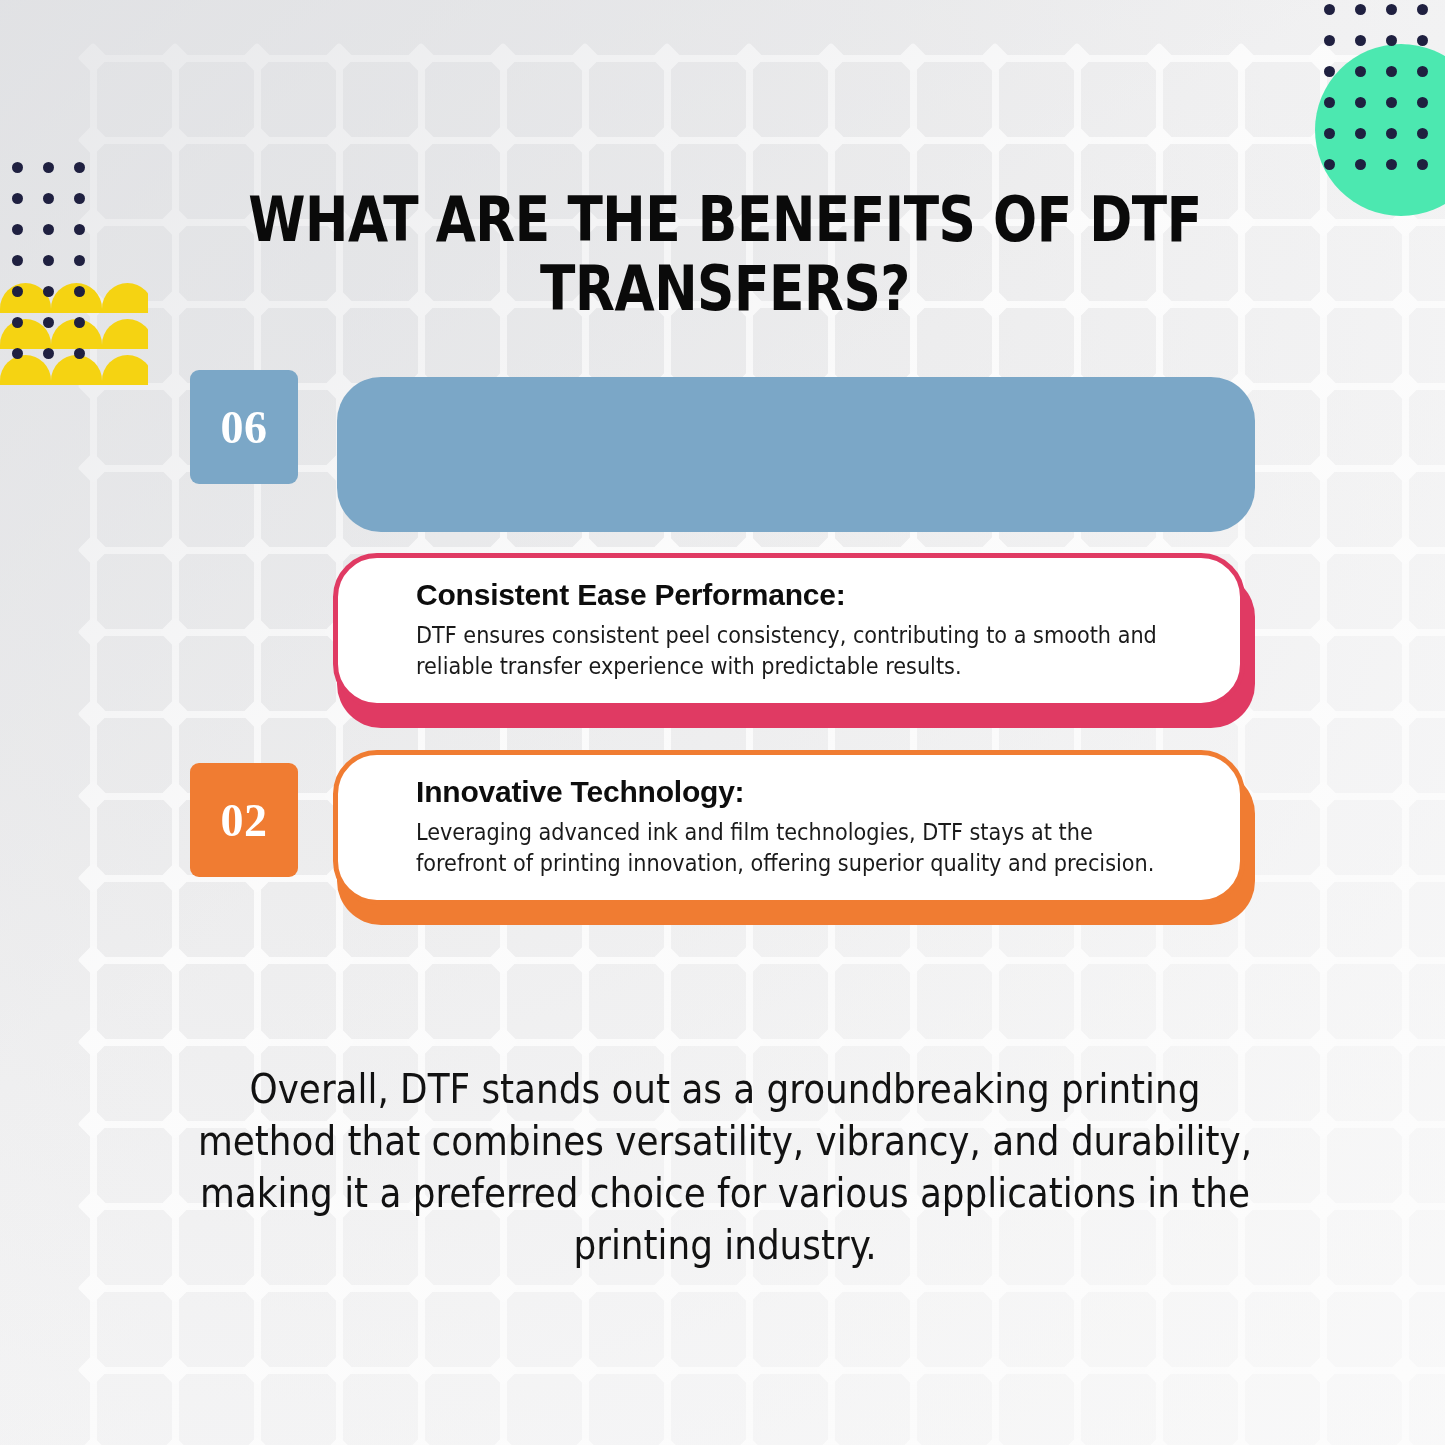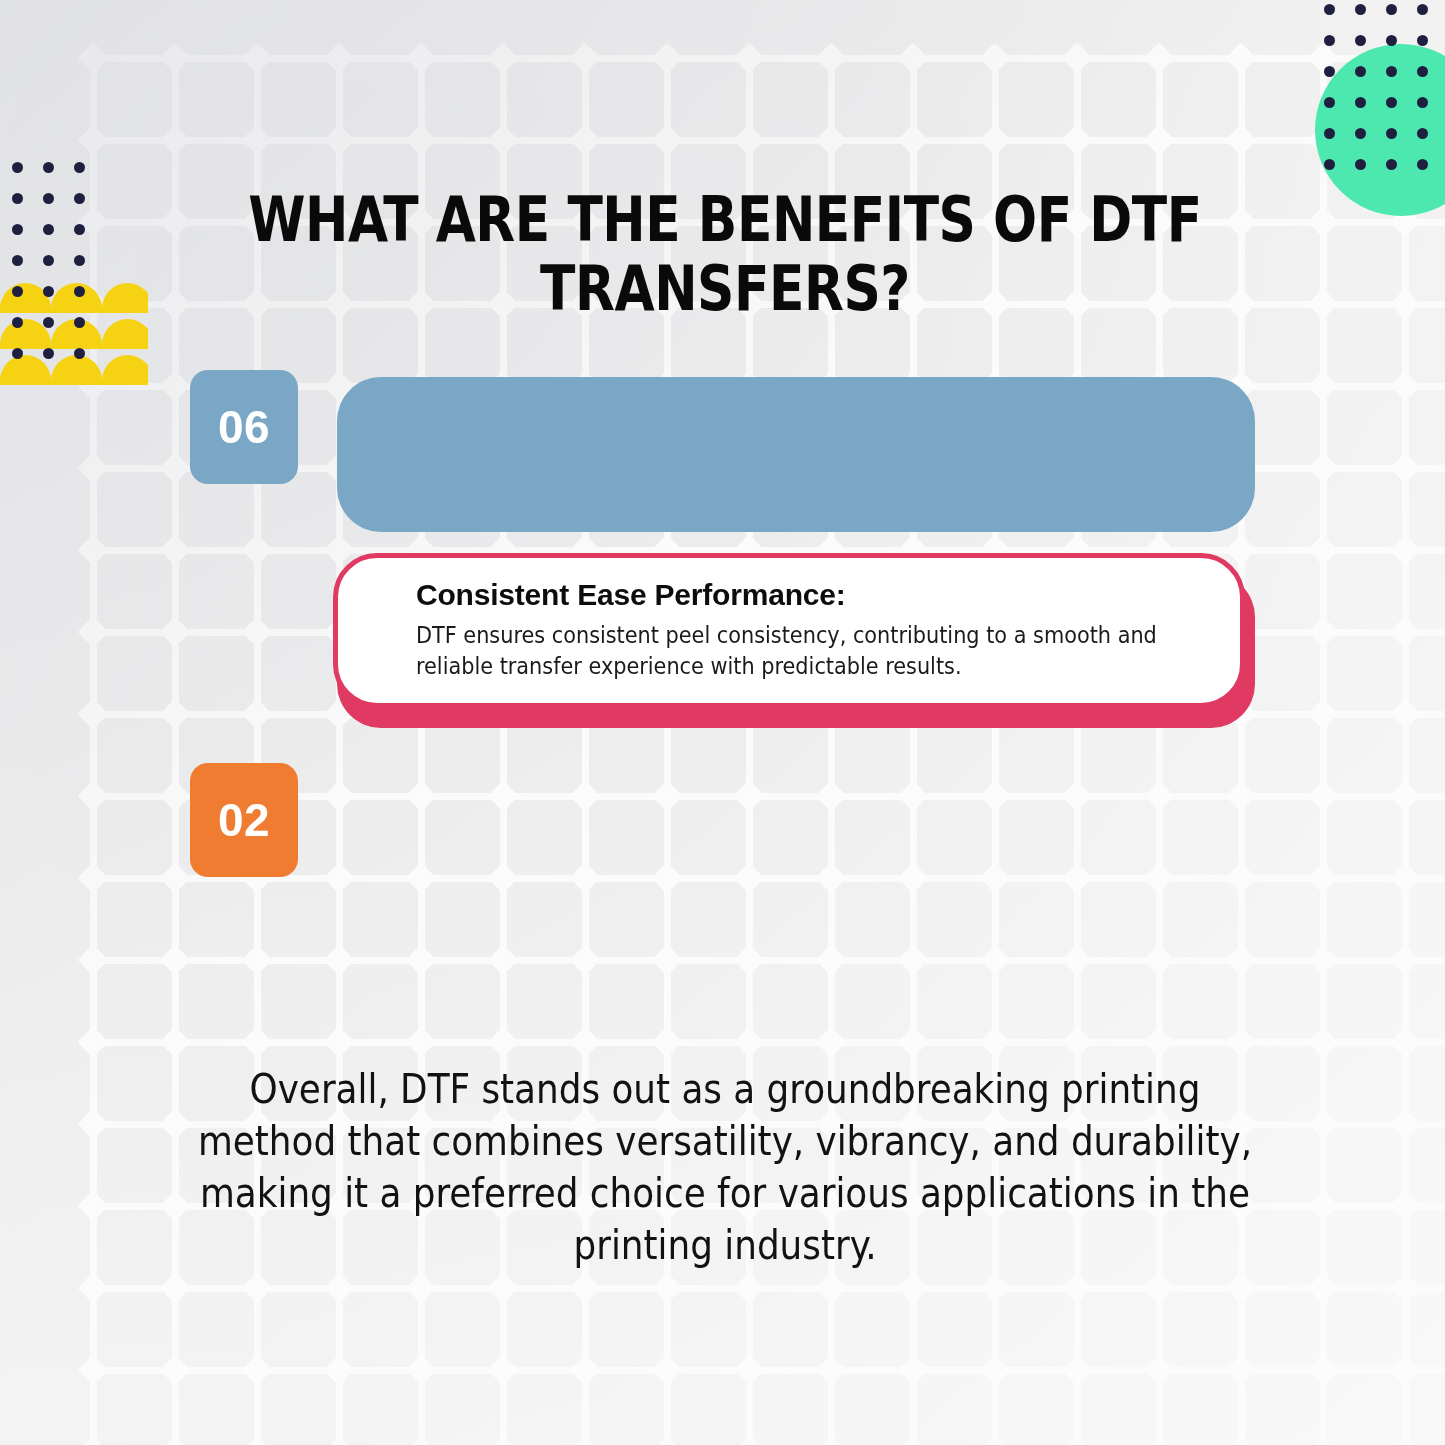--- a/index.html
+++ b/index.html
@@ -131,29 +131,30 @@
     left: 0;
     width: 1445px;
     height: 175px;
   }
   .badge {
     position: absolute;
     left: 190px;
     top: 13px;
     width: 108px;
     height: 114px;
-    border-radius: 18px;
+    border-radius: 9px;
     display: flex;
     align-items: center;
     justify-content: center;
     color: #ffffff;
     font-size: 46px;
     font-weight: 700;
     letter-spacing: 0.5px;
     z-index: 1;
+    font-family: Liberation Serif, serif;
   }
   .card-wrap {
     position: absolute;
     left: 333px;
     top: 0;
     width: 922px;
     height: 175px;
   }
   .card-shadow {
     position: absolute;
@@ -600,18 +601,25 @@
         <div class="card-wrap">
           <div class="card-shadow" style="background: rgb(224, 58, 99);"></div>
           <div class="card" style="border-color: rgb(224, 58, 99);">
             <div class="card-title">Consistent Ease Performance:</div>
             <div class="card-body">DTF ensures consistent peel consistency, contributing to a smooth and reliable transfer experience with predictable results.</div>
           </div>
         </div>
       </div>
       <div class="row" style="top: 750px;">
         <div class="badge" style="background: rgb(240, 124, 50);">02</div>
+        <div class="card-wrap">
+          <div class="card-shadow" style="background: rgb(240, 124, 50);"></div>
+          <div class="card" style="border-color: rgb(240, 124, 50);">
+            <div class="card-title">Innovative Technology:</div>
+            <div class="card-body">Leveraging advanced ink and film technologies, DTF stays at the forefront of printing innovation, offering superior quality and precision.</div>
+          </div>
+        </div>
       </div>
     </div>
 
   <p class="footer-text">Overall, DTF stands out as a groundbreaking printing method that combines versatility, vibrancy, and durability, making it a preferred choice for various applications in the printing industry.</p>
 
 </div>
 
 </body></html>

